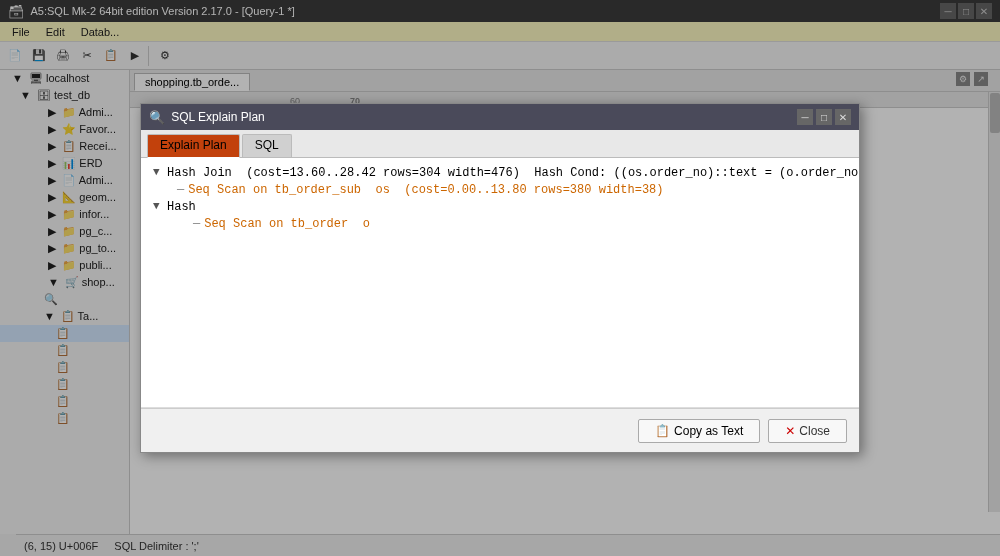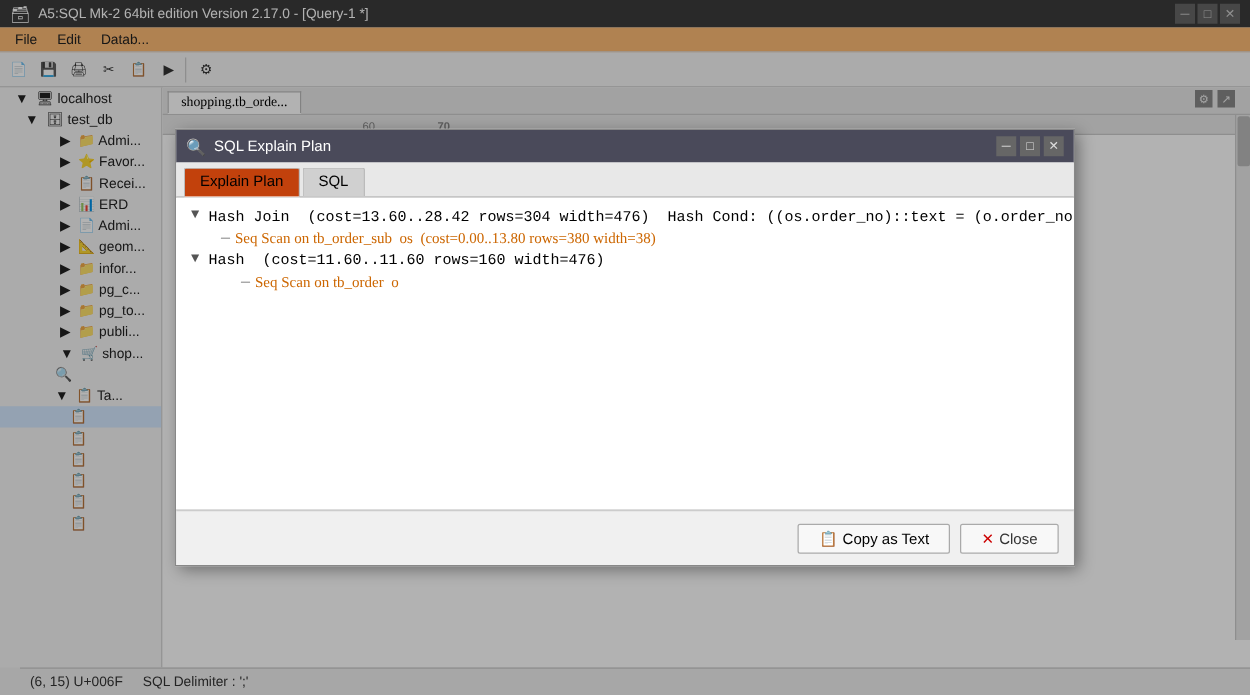--- a/index.html
+++ b/index.html
@@ -68,21 +68,21 @@
       background: transparent;
       border: 1px solid transparent;
       cursor: pointer;
       display: flex; align-items: center; justify-content: center;
       font-size: 11px;
       color: #333;
     }
 
     
     .app-menubar {
-      background: #fdba74;
+      background: #fef9c3;
       border-bottom: 1px solid #ddd;
       height: 20px;
       display: flex;
       align-items: center;
       padding: 0 4px;
       font-size: 11px;
     }
     .menu-item {
       padding: 2px 8px;
       cursor: pointer;
@@ -135,21 +135,21 @@
     }
     .right-tab {
       padding: 2px 10px;
       font-size: 11px;
       border: 1px solid #bbb;
       border-bottom: none;
       background: #d8d8d8;
       cursor: pointer;
       margin-right: 2px;
     }
-    .right-tab.active { background: #fff; border-bottom: 1px solid #fff; font-family: Liberation Serif, serif; }
+    .right-tab.active { background: #fff; border-bottom: 1px solid #fff; }
 
     
     .statusbar {
       position: absolute;
       bottom: 0; left: 16px; right: 0;
       height: 22px;
       background: #f0f0f0;
       border-top: 1px solid #ccc;
       display: flex;
       align-items: center;
@@ -261,21 +261,21 @@
     .plan-indent1 { padding-left: 0; }
 
     .plan-toggle {
       color: #555;
       margin-right: 4px;
       cursor: pointer;
       font-size: 11px;
       min-width: 10px;
     }
     .plan-text-black { color: #000; }
-    .plan-text-orange { color: #cc6600; font-family: Liberation Serif, serif; }
+    .plan-text-orange { color: #cc6600; }
 
     .plan-dash {
       color: #888;
       margin-right: 4px;
     }
 
     
     .dialog-footer {
       background: #f0f0f0;
       border-top: 1px solid #ccc;
@@ -531,21 +531,20 @@
 
       <div class="plan-line" style="padding-left:24px;">
         <span class="plan-dash">—</span>
         <span class="plan-text-orange">Seq Scan on tb_order_sub&nbsp; os</span>
         <span class="plan-text-orange">&nbsp;&nbsp;(cost=0.00..13.80 rows=380 width=38)</span>
       </div>
 
       <div class="plan-line plan-indent1">
         <span class="plan-toggle">▼</span>
         <span class="plan-text-black">Hash</span>
-        <span class="plan-text-black">&nbsp;&nbsp;(cost=11.60..11.60 rows=160 width=476)</span>
       </div>
 
       <div class="plan-line" style="padding-left:40px;">
         <span class="plan-dash">—</span>
         <span class="plan-text-orange">Seq Scan on tb_order&nbsp; o</span>
       </div>
     </div>
 
     <div class="dialog-footer">
       <button class="footer-btn">

